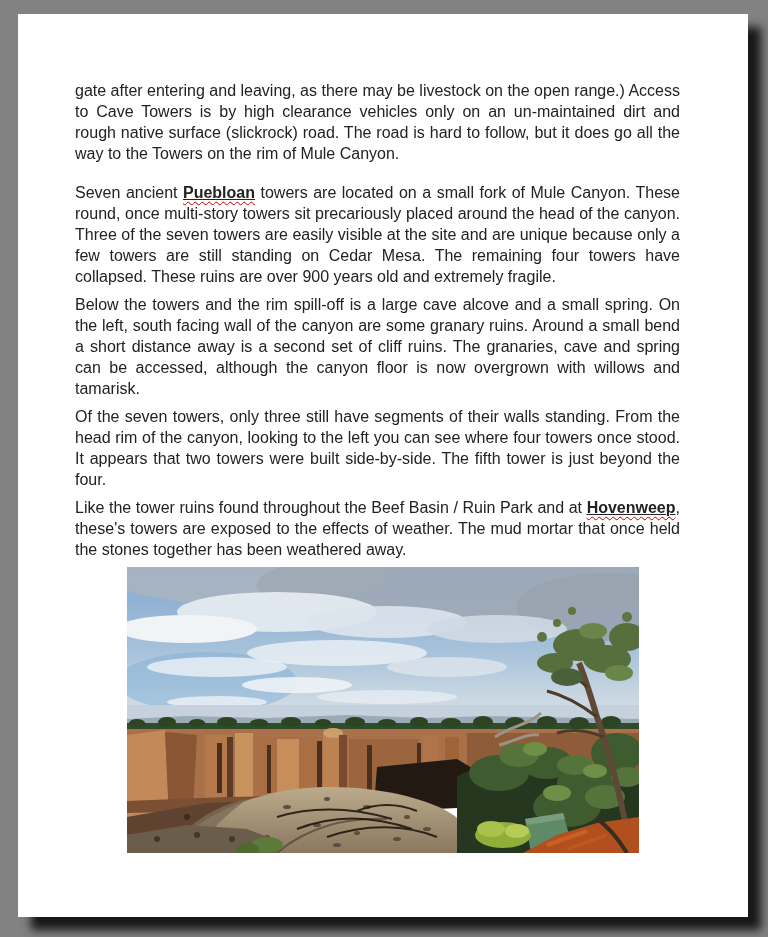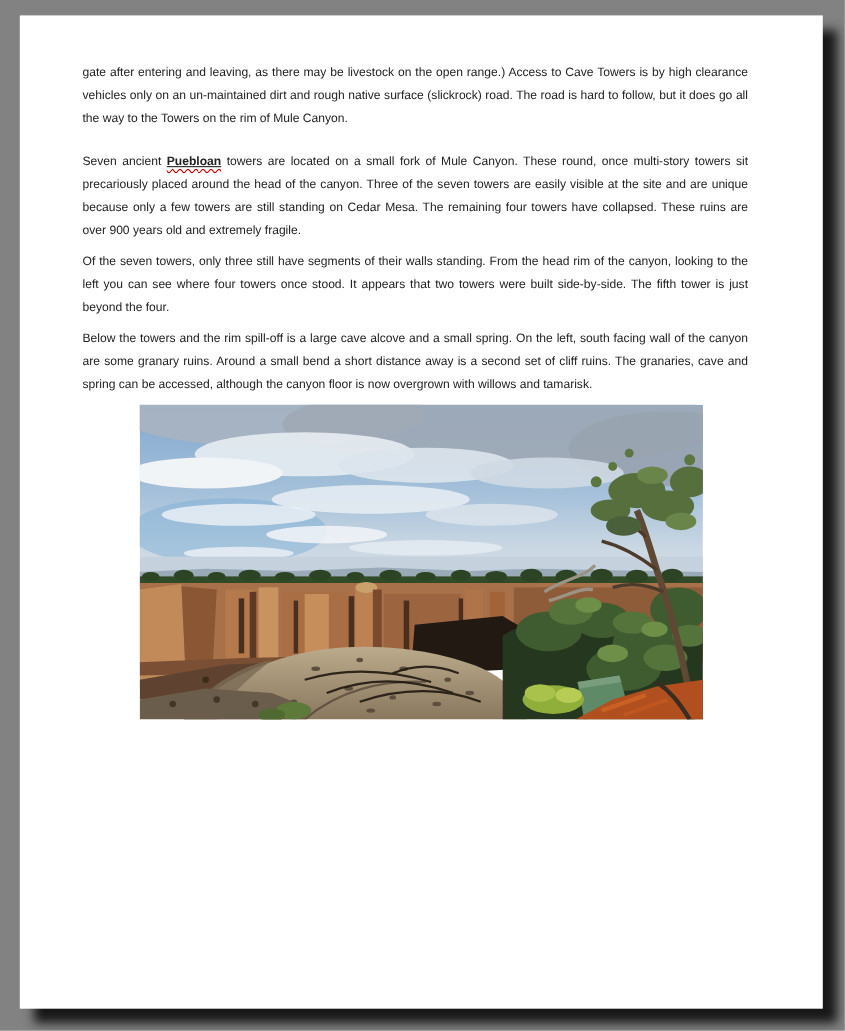--- a/index.html
+++ b/index.html
@@ -13,23 +13,23 @@
     width:768px;height:937px;position:relative;overflow:hidden;
     background:var(--page-bg);
     font-family:"Liberation Sans",sans-serif;
   }
   .paper{
     position:absolute;left:18px;top:14px;width:730px;height:903px;
     background:var(--paper);
     box-shadow:13px 13px 9px rgba(0,0,0,0.82);
   }
   .content{
-    padding:42px 68px 0 57px;
+    padding:66px 68px 0 57px;
     color:var(--text);
-    font-size:11px;line-height:21px;
+    font-size:16px;line-height:21px;
   }
   p.para{
     margin:0 0 7px 0;
     text-align:justify;
   }
   p.para.first{margin-bottom:18px;}
   .u{text-decoration:underline;text-decoration-thickness:1px;font-weight:bold;}
   .sq{
     text-decoration-line:underline;
     text-decoration-style:wavy;
@@ -43,22 +43,23 @@
   .photo-wrap svg{display:block;}
 </style>
 </head>
 <body>
 
 <div class="paper">
   <div class="content">
 
   <p class="para first">gate after entering and leaving, as there may be livestock on the open range.) Access to Cave Towers is by high clearance vehicles only on an un-maintained dirt and rough native surface (slickrock) road. The road is hard to follow, but it does go all the way to the Towers on the rim of Mule Canyon.</p>
       <p class="para">Seven ancient <span class="u"><span class="sq">Puebloan</span></span> towers are located on a small fork of Mule Canyon. These round, once multi-story towers sit precariously placed around the head of the canyon. Three of the seven towers are easily visible at the site and are unique because only a few towers are still standing on Cedar Mesa. The remaining four towers have collapsed. These ruins are over 900 years old and extremely fragile.</p>
+      <p class="para">Below the towers and the rim spill-off is a large cave alcove and a small spring. On the left, south facing wall of the canyon are some granary ruins. Around a small bend a short distance away is a second set of cliff ruins. The granaries, cave and spring can be accessed, although the canyon floor is now overgrown with willows and tamarisk.</p>
       <p class="para">Of the seven towers, only three still have segments of their walls standing. From the head rim of the canyon, looking to the left you can see where four towers once stood. It appears that two towers were built side-by-side. The fifth tower is just beyond the four.</p>
-      <p class="para">Below the towers and the rim spill-off is a large cave alcove and a small spring. On the left, south facing wall of the canyon are some granary ruins. Around a small bend a short distance away is a second set of cliff ruins. The granaries, cave and spring can be accessed, although the canyon floor is now overgrown with willows and tamarisk.</p>
+      <p class="para">Like the tower ruins found throughout the Beef Basin / Ruin Park and at <span class="u"><span class="sq">Hovenweep</span></span>, these's towers are exposed to the effects of weather. The mud mortar that once held the stones together has been weathered away.</p>
     </div>
   <div class="photo-wrap">
     <svg width="512" height="286" viewBox="0 0 512 286" xmlns="http://www.w3.org/2000/svg">
       <defs>
         <linearGradient id="skyG" x1="0" y1="0" x2="0" y2="1">
           <stop offset="0" stop-color="#82a8cf"></stop>
           <stop offset="0.5" stop-color="#a6c1da"></stop>
           <stop offset="0.8" stop-color="#cbd8e3"></stop>
           <stop offset="1" stop-color="#d8e1e8"></stop>
         </linearGradient>

